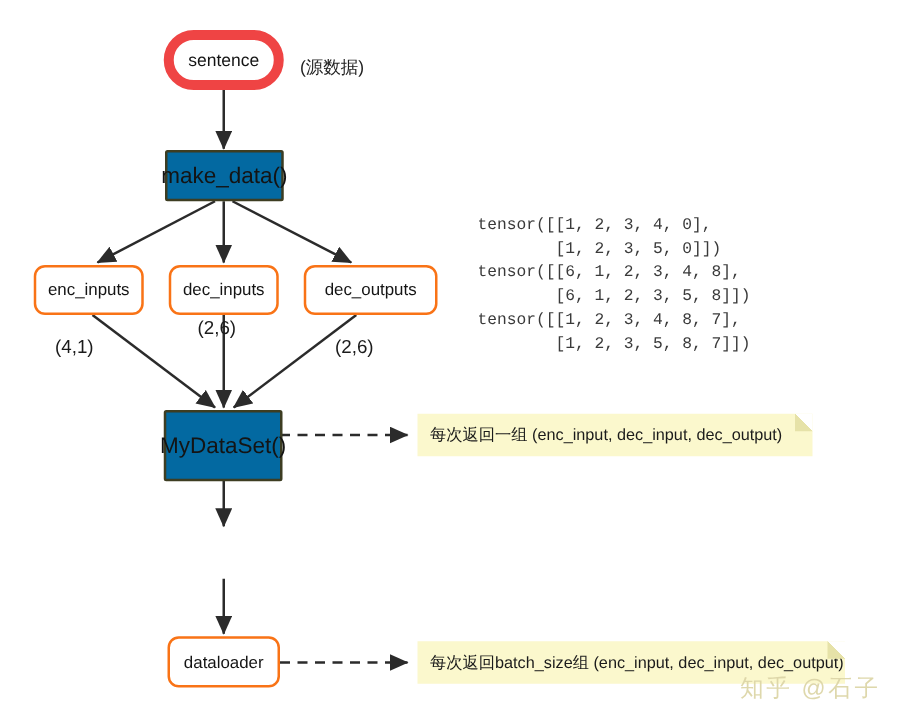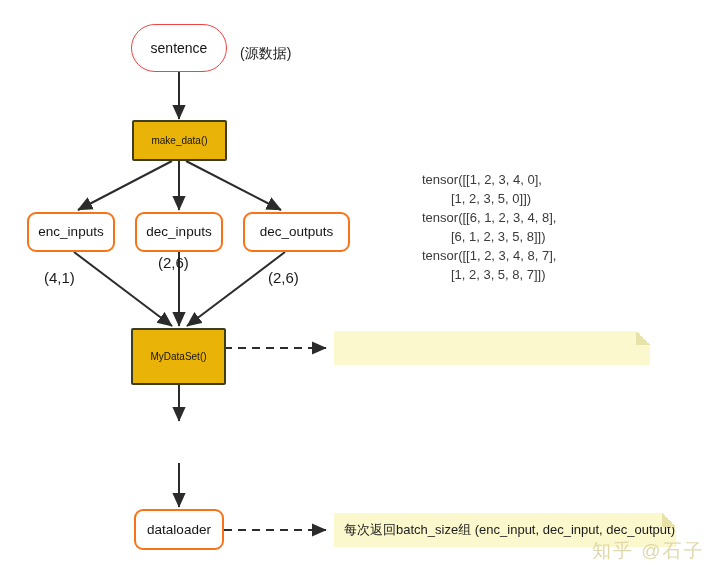--- a/index.html
+++ b/index.html
@@ -46,31 +46,31 @@
   .n-white {
     background: #ffffff;
     border: 2px solid #f97316;
     border-radius: 9px;
     font-size: 13.5px;
     color: #141414;
   }
   
   .n-stadium {
     background: #ffffff;
-    border: 1px solid #ef4444;
+    border: 8px solid #ef4444;
     border-radius: 26px;
     font-size: 14px;
     color: #141414;
   }
   
   .n-yellow {
-    background: #eab308;
+    background: #0369a1;
     border: 2px solid #3d3d22;
     border-radius: 2px;
-    font-size: 10px;
+    font-size: 18px;
     color: #141414;
   }
 
   
   .edge-label {
     position: absolute;
     font-size: 15px;
     color: #1b1b1b;
     white-space: nowrap;
     z-index: 3;
@@ -81,27 +81,26 @@
     position: absolute;
     font-size: 14px;
     color: #222222;
     white-space: nowrap;
     z-index: 3;
   }
 
   
   .code-block {
     position: absolute;
-    font-family: Liberation Sans, sans-serif;
+    font-family: Liberation Mono, monospace;
     font-size: 13px;
     line-height: 19px;
     color: #3a3a3a;
     white-space: pre;
     z-index: 3;
-    margin-left: 40px;
   }
 
   
   .note {
     position: absolute;
     box-sizing: border-box;
     background: #fbf8cd;
     display: flex;
     align-items: center;
     padding-left: 10px;
@@ -206,20 +205,21 @@
   </div>
 
   <div class="code-block" style="left:382px; top:170px;">tensor([[1, 2, 3, 4, 0],
         [1, 2, 3, 5, 0]])
 tensor([[6, 1, 2, 3, 4, 8],
         [6, 1, 2, 3, 5, 8]])
 tensor([[1, 2, 3, 4, 8, 7],
         [1, 2, 3, 5, 8, 7]])</div>
 
   <div class="note" style="left:334px; top:331px; width:316px; height:34px;">
+    <span>每次返回一组 (enc_input, dec_input, dec_output)</span>
     <span class="fold"></span>
   </div>
 
   <div class="note" style="left:334px; top:513px; width:342px; height:34px;">
     <span>每次返回batch_size组 (enc_input, dec_input, dec_output)</span>
     <span class="fold"></span>
   </div>
 
   <div class="watermark" style="left:592px; top:538px;">知乎 @石子</div>
 

